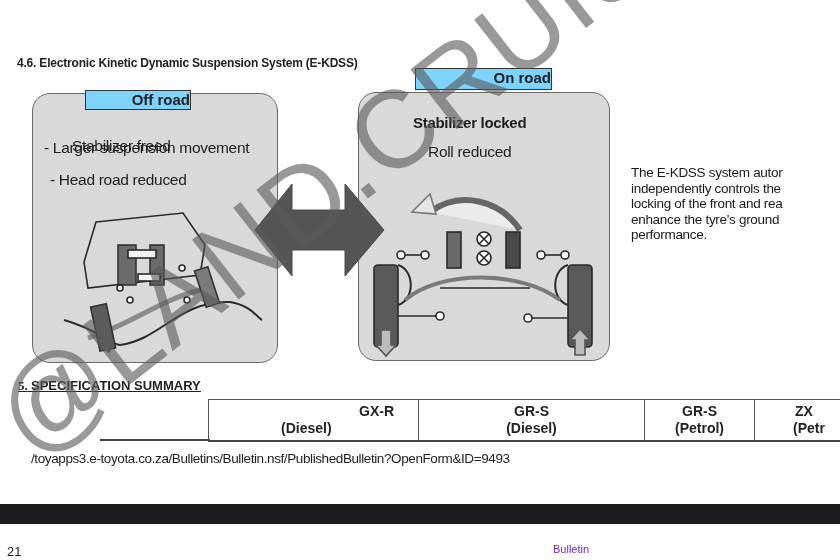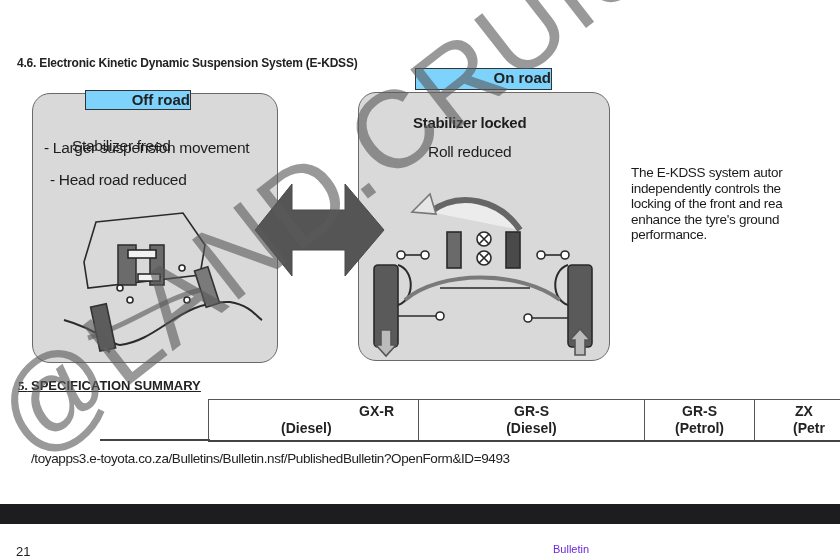--- a/index.html
+++ b/index.html
@@ -47,21 +47,21 @@
     .spec-line { position: absolute; left: 100px; top: 439px; width: 110px; height: 2px; background: #444; }
     .spec-col {
       position: absolute; top: 0; height: 40px; border-left: 1.5px solid #555;
       text-align: center; font-weight: bold; font-size: 14px; line-height: 17px; padding-top: 3px;
       box-sizing: border-box; color: #222;
     }
     .url {
       position: absolute; left: 0; top: 451px; font-size: 13.5px; color: #222; letter-spacing: -0.4px; white-space: nowrap; margin-left: 31px;
     }
     .dark-bar { position: absolute; left: 0; top: 504px; width: 840px; height: 20px; background: #1d1d1f; }
-    .footer-left { position: absolute; left: 16px; top: 544px; font-size: 13px; color: #222; }
+    .footer-left { position: absolute; left: 7px; top: 544px; font-size: 13px; color: #222; }
     .footer-center { position: absolute; left: 553px; top: 543px; font-size: 11px; color: #6d28d9; }
     svg.overlay { position: absolute; left: 0; top: 0; }
     .watermark {
       position: absolute; left: -30px; top: 380px;
       font-size: 110px; font-weight: normal; color: rgba(90,90,90,0.62);
       transform-origin: left top; transform: rotate(-38deg);
       white-space: nowrap; letter-spacing: 2px;
       font-family: "Liberation Sans", sans-serif;
       pointer-events: none;
     }

